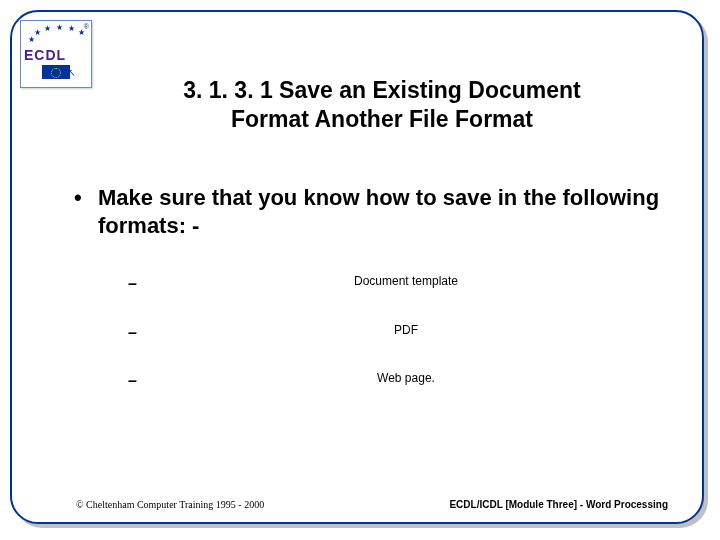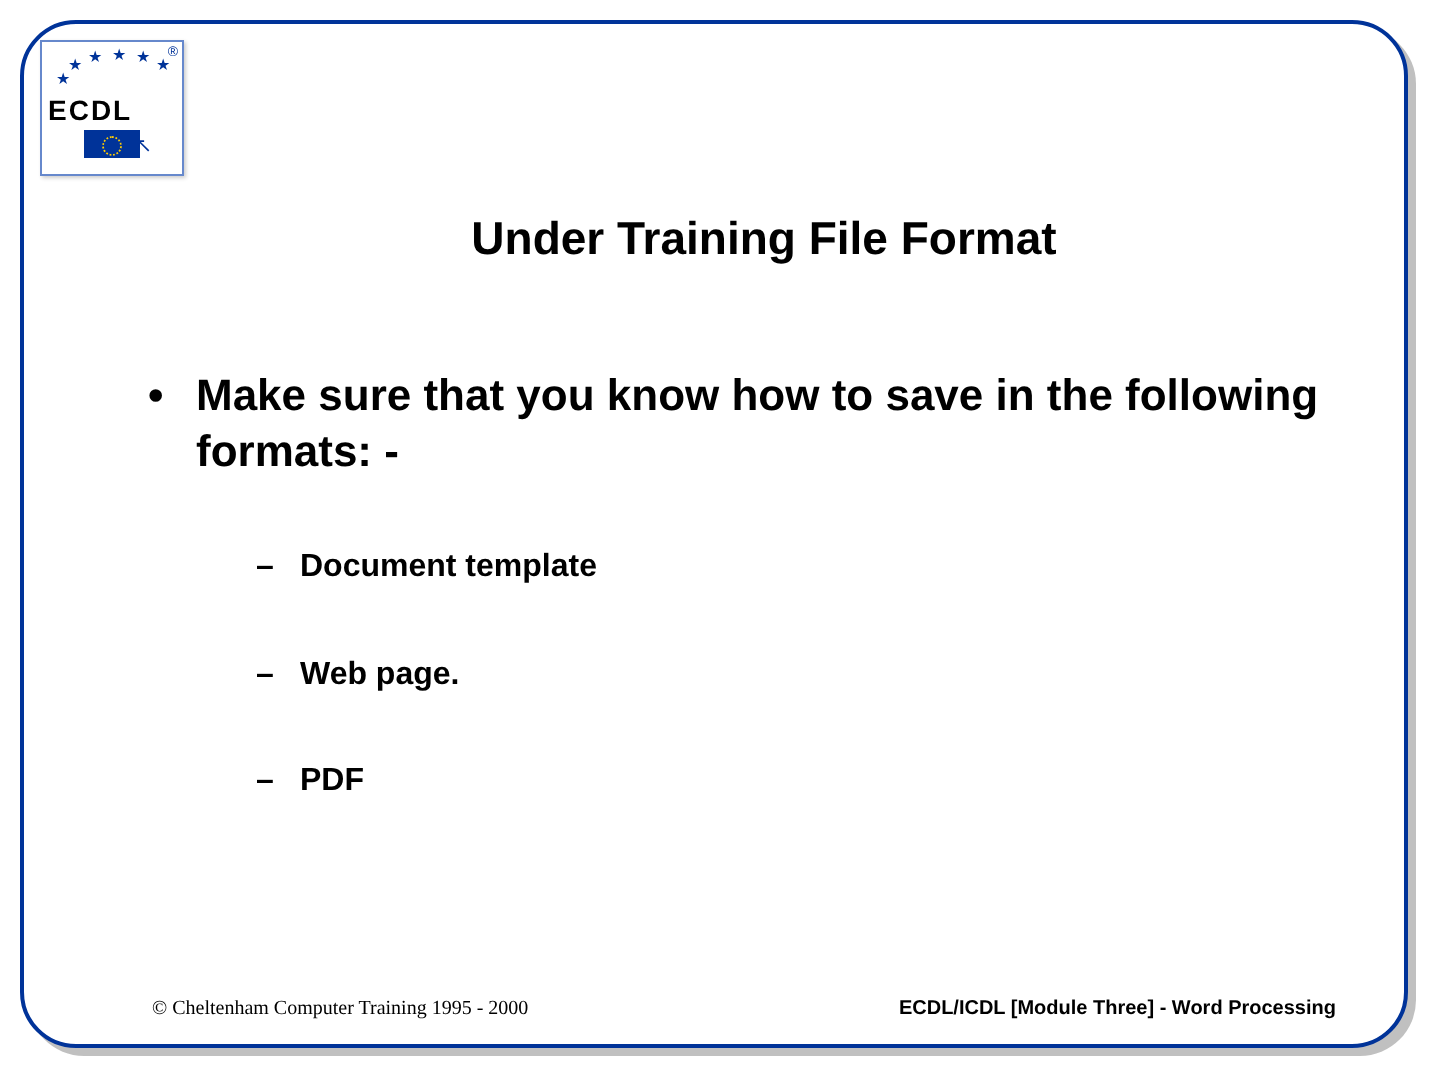--- a/index.html
+++ b/index.html
@@ -71,21 +71,21 @@
   .logo-reg {
     position: absolute;
     right: 2px;
     top: 2px;
     font-size: 7px;
     color: #003399;
   }
   .logo-word {
     margin-top: 2px;
     font-weight: bold;
-    color: #000000;
+    color: #4c1d95;
     font-size: 14px;
     letter-spacing: 1px;
   }
   .logo-mini {
     position: relative;
     width: 100%;
     height: 14px;
     margin-top: 2px;
   }
   .mini-flag {
@@ -156,24 +156,25 @@
     font-size: 22px;
   }
 
   .sublist {
     margin-top: 34px;
     margin-left: 56px;
   }
   .lvl2 {
     position: relative;
     padding-left: 24px;
-    font-size: 16px;
-    font-weight: bold;
+    font-size: 12px;
+    font-weight: normal;
     line-height: 1.2;
     margin-bottom: 34px;
+    text-align: center;
   }
   .lvl2::before {
     content: "–";
     position: absolute;
     left: 2px;
     top: 0;
     font-size: 16px;
     font-weight: bold;
   }
 
@@ -212,30 +213,30 @@
     <div class="logo-reg">®</div>
     <div class="logo-word">ECDL</div>
     <div class="logo-mini">
       <div class="mini-flag"></div>
       <div class="mini-cursor">↖</div>
     </div>
     <div class="logo-sub">&nbsp;</div>
   </div>
 
   <div class="title">
-    <br>
-    <span>Under Training File Format</span>
+    <span>3. 1. 3. 1 Save an Existing Document</span><br>
+    <span>Format Another File Format</span>
   </div>
 
   <div class="body">
     <div class="lvl1">Make sure that you know how to save in the following formats: -</div>
 
     <div class="sublist">
       <div class="lvl2">Document template</div>
+      <div class="lvl2">PDF</div>
       <div class="lvl2">Web page.</div>
-      <div class="lvl2">PDF</div>
     </div>
   </div>
 
   <div class="footer-left">© Cheltenham Computer Training 1995 - 2000</div>
   <div class="footer-right">ECDL/ICDL [Module Three]  - Word Processing</div>
 
 </div>
 
 </body></html>

